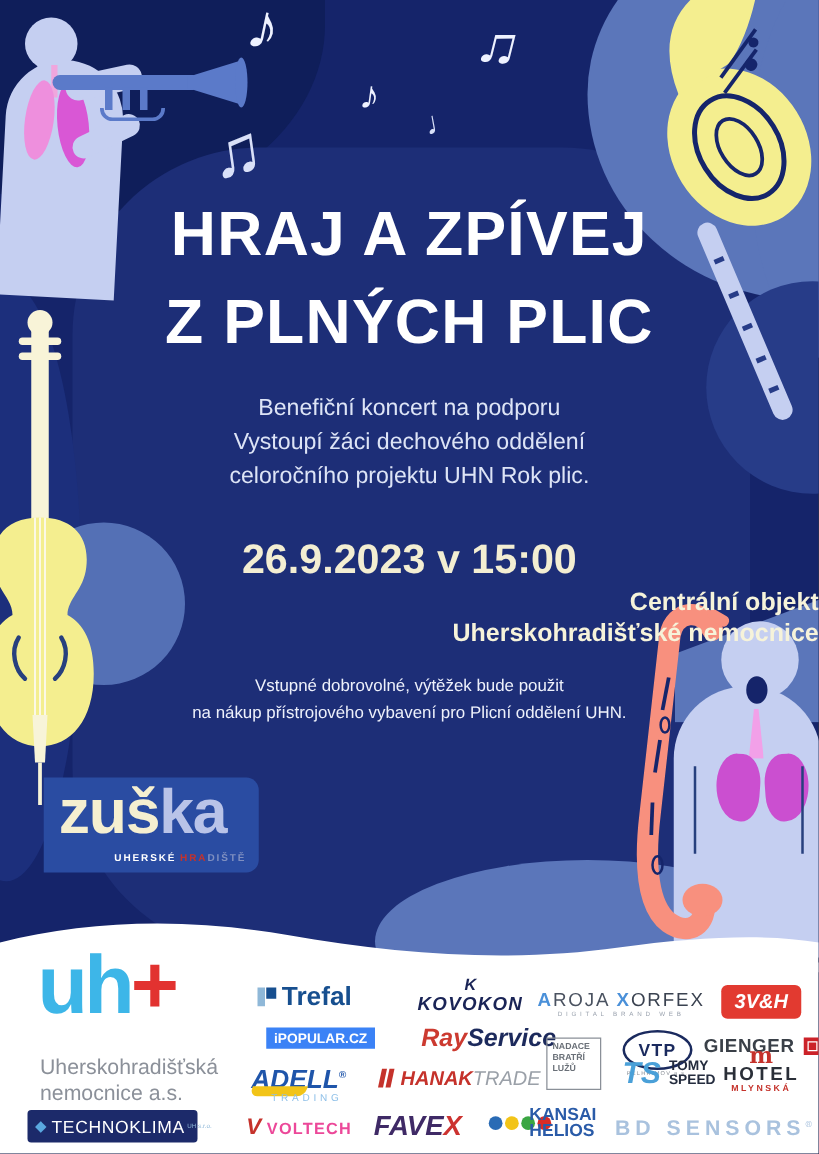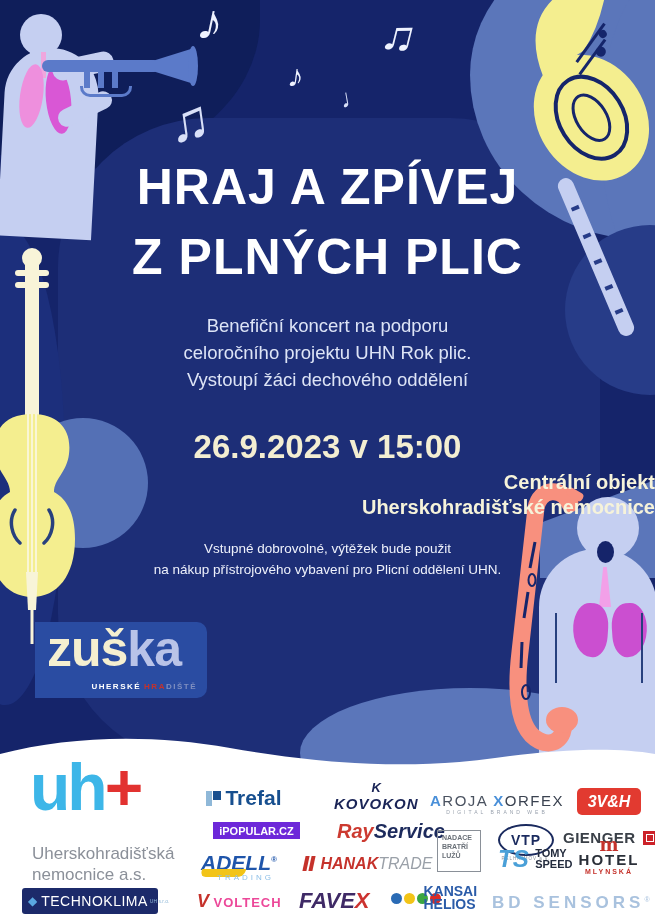--- a/index.html
+++ b/index.html
@@ -135,22 +135,22 @@
     <ellipse cx="46" cy="98" rx="3.5" ry="6" fill="none" stroke="#15256b" stroke-width="2"></ellipse>
   </svg>
 
   <div class="abs title" style="top:152px;">
     <div>HRAJ A ZPÍVEJ</div>
     <div>Z PLNÝCH PLIC</div>
   </div>
 
   <div class="abs desc" style="top:312px;">
     <div>Benefiční koncert na podporu</div>
+    <div>Vystoupí žáci dechového oddělení</div>
     <div>celoročního projektu UHN Rok plic.</div>
-    <div>Vystoupí žáci dechového oddělení</div>
   </div>
 
   <div class="abs date" style="top:428px;">26.9.2023 v 15:00</div>
 
   <div class="abs venue" style="top:470px;">
     <div>Centrální objekt</div>
     <div>Uherskohradišťské nemocnice</div>
   </div>
 
   <div class="abs note" style="top:538px;">
@@ -196,21 +196,21 @@
   <div class="logo" style="left:430px;top:792px;text-align:center;">
     <div style="font-size:15px;letter-spacing:1.5px;">
       <span style="color:#4a90d9;font-weight:bold;">A</span><span style="color:#4a5260;">ROJA</span>
       <span style="color:#4a90d9;font-weight:bold;">X</span><span style="color:#3a4250;">ORFEX</span>
     </div>
     <div style="font-size:5px;letter-spacing:3px;color:#9aa2ae;">DIGITAL BRAND WEB</div>
   </div>
 
   <div class="logo redbox" style="left:577px;top:788px;width:64px;height:27px;border-radius:5px;font-size:16px;font-weight:bold;font-style:italic;">3V&amp;H</div>
 
-  <div class="logo redbox" style="left:213px;top:822px;width:87px;height:17px;background:#6d28d9;font-size:11px;font-weight:bold;">iPOPULAR.CZ</div>
+  <div class="logo redbox" style="left:213px;top:822px;width:87px;height:17px;background:#3b82f6;font-size:11px;font-weight:bold;">iPOPULAR.CZ</div>
 
   <div class="logo" style="left:337px;top:820px;font-size:20px;font-weight:bold;font-style:italic;">
     <span style="color:#cc3a30;">Ray</span><span style="color:#1c2a5c;">Service</span>
   </div>
 
   <div class="logo" style="left:437px;top:830px;width:44px;height:42px;border:1.5px solid #8a9098;padding:2px 0 0 4px;box-sizing:border-box;">
     <div style="font-size:7px;font-weight:bold;color:#6a7078;line-height:9px;">
       <div>NADACE</div>
       <div>BRATŘÍ</div>
       <div>LUŽŮ</div>

